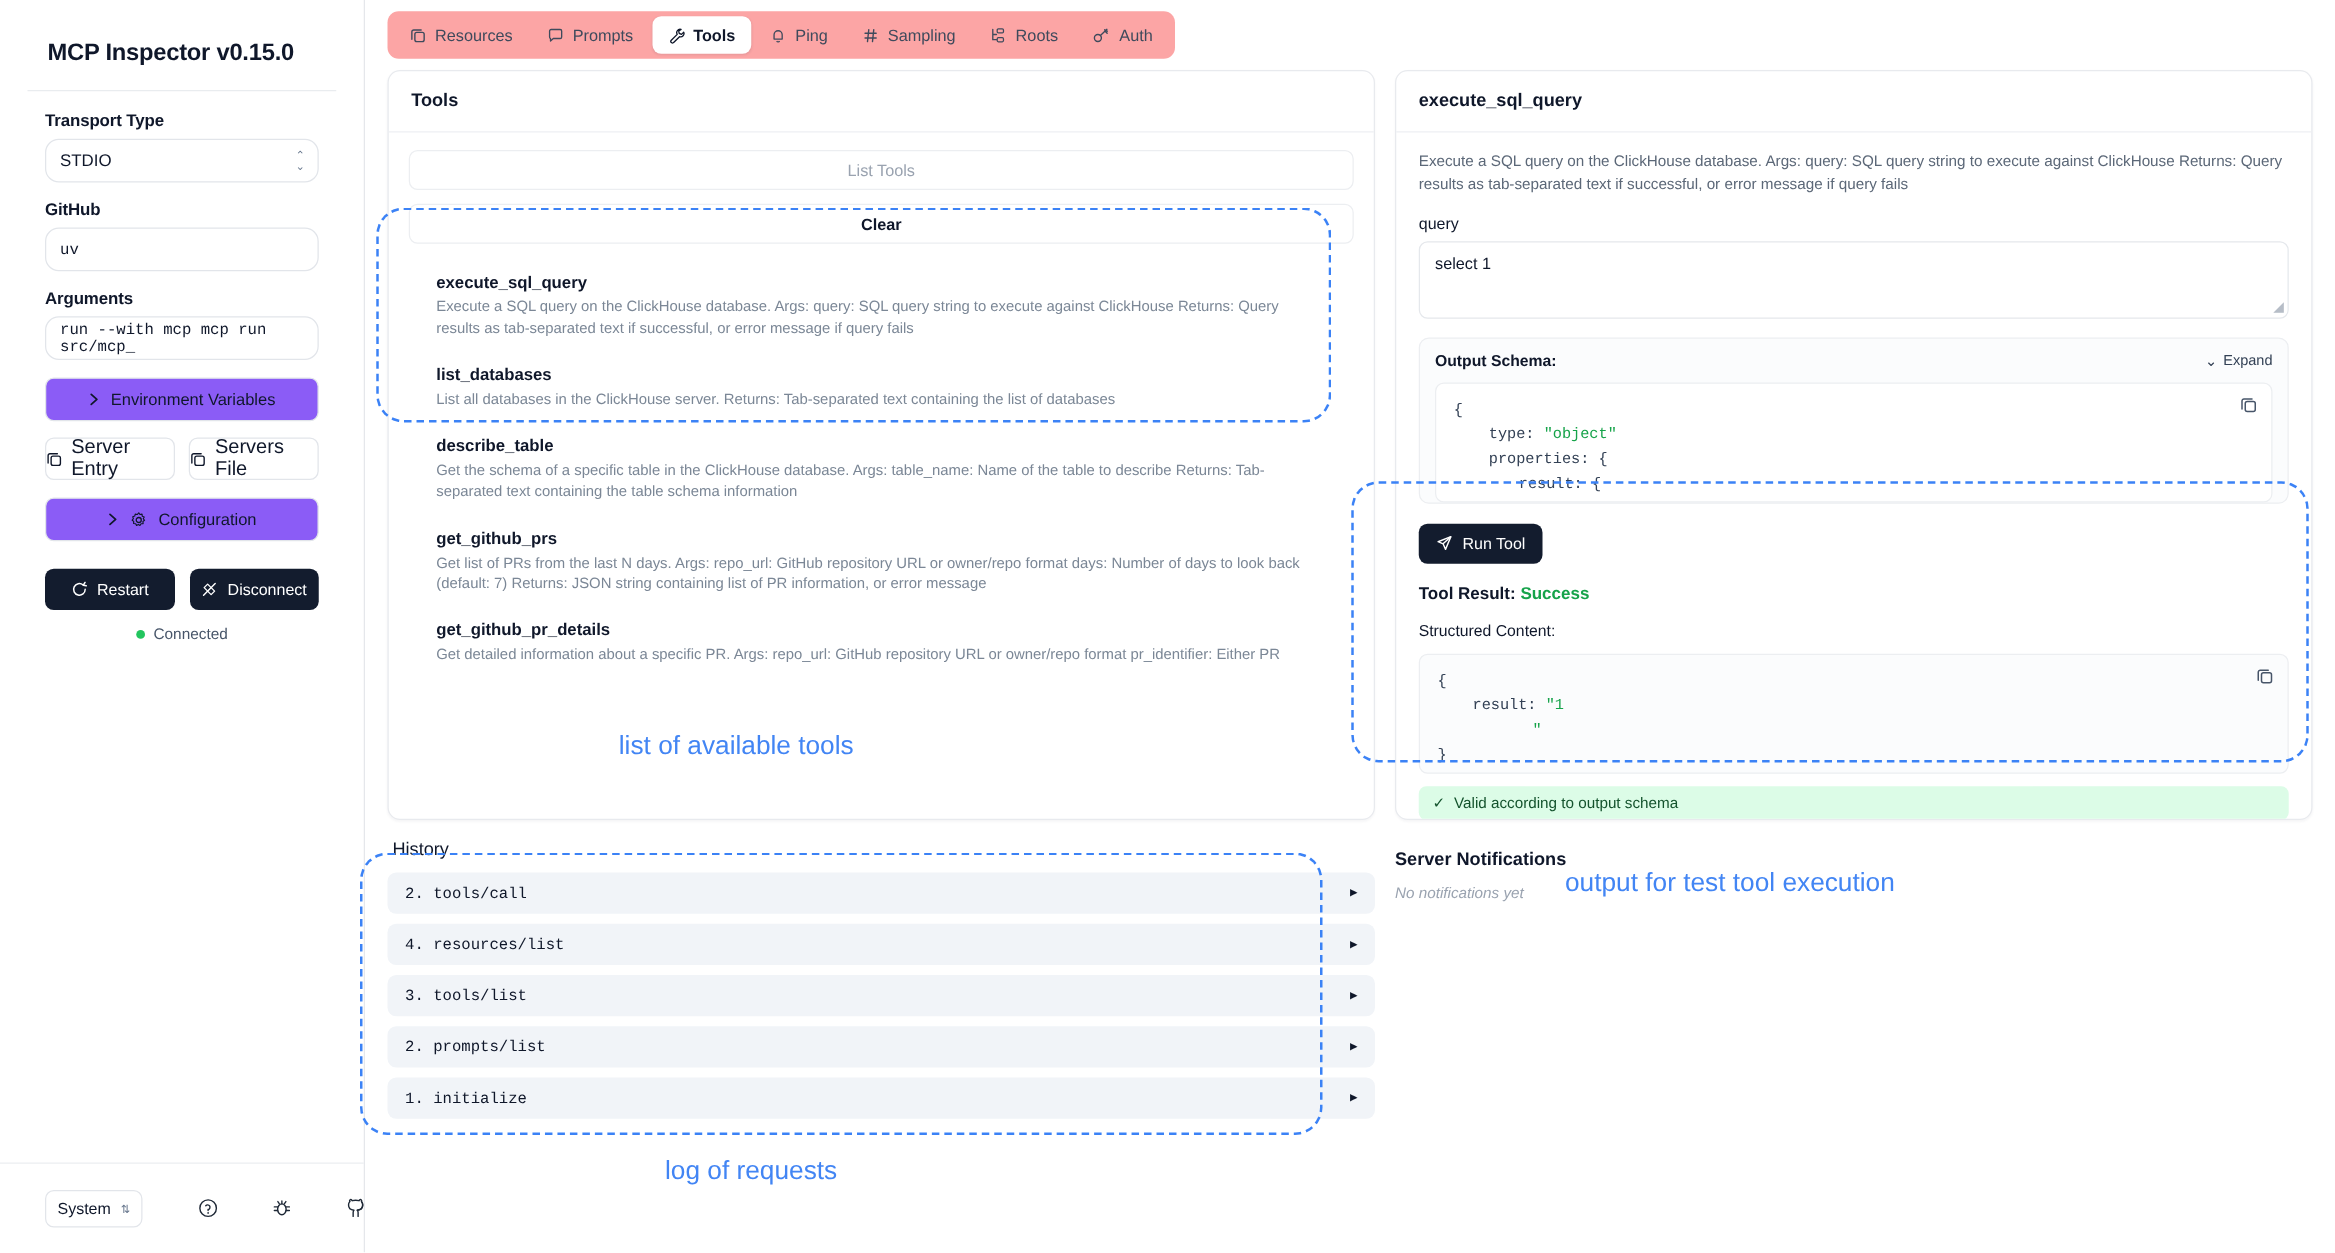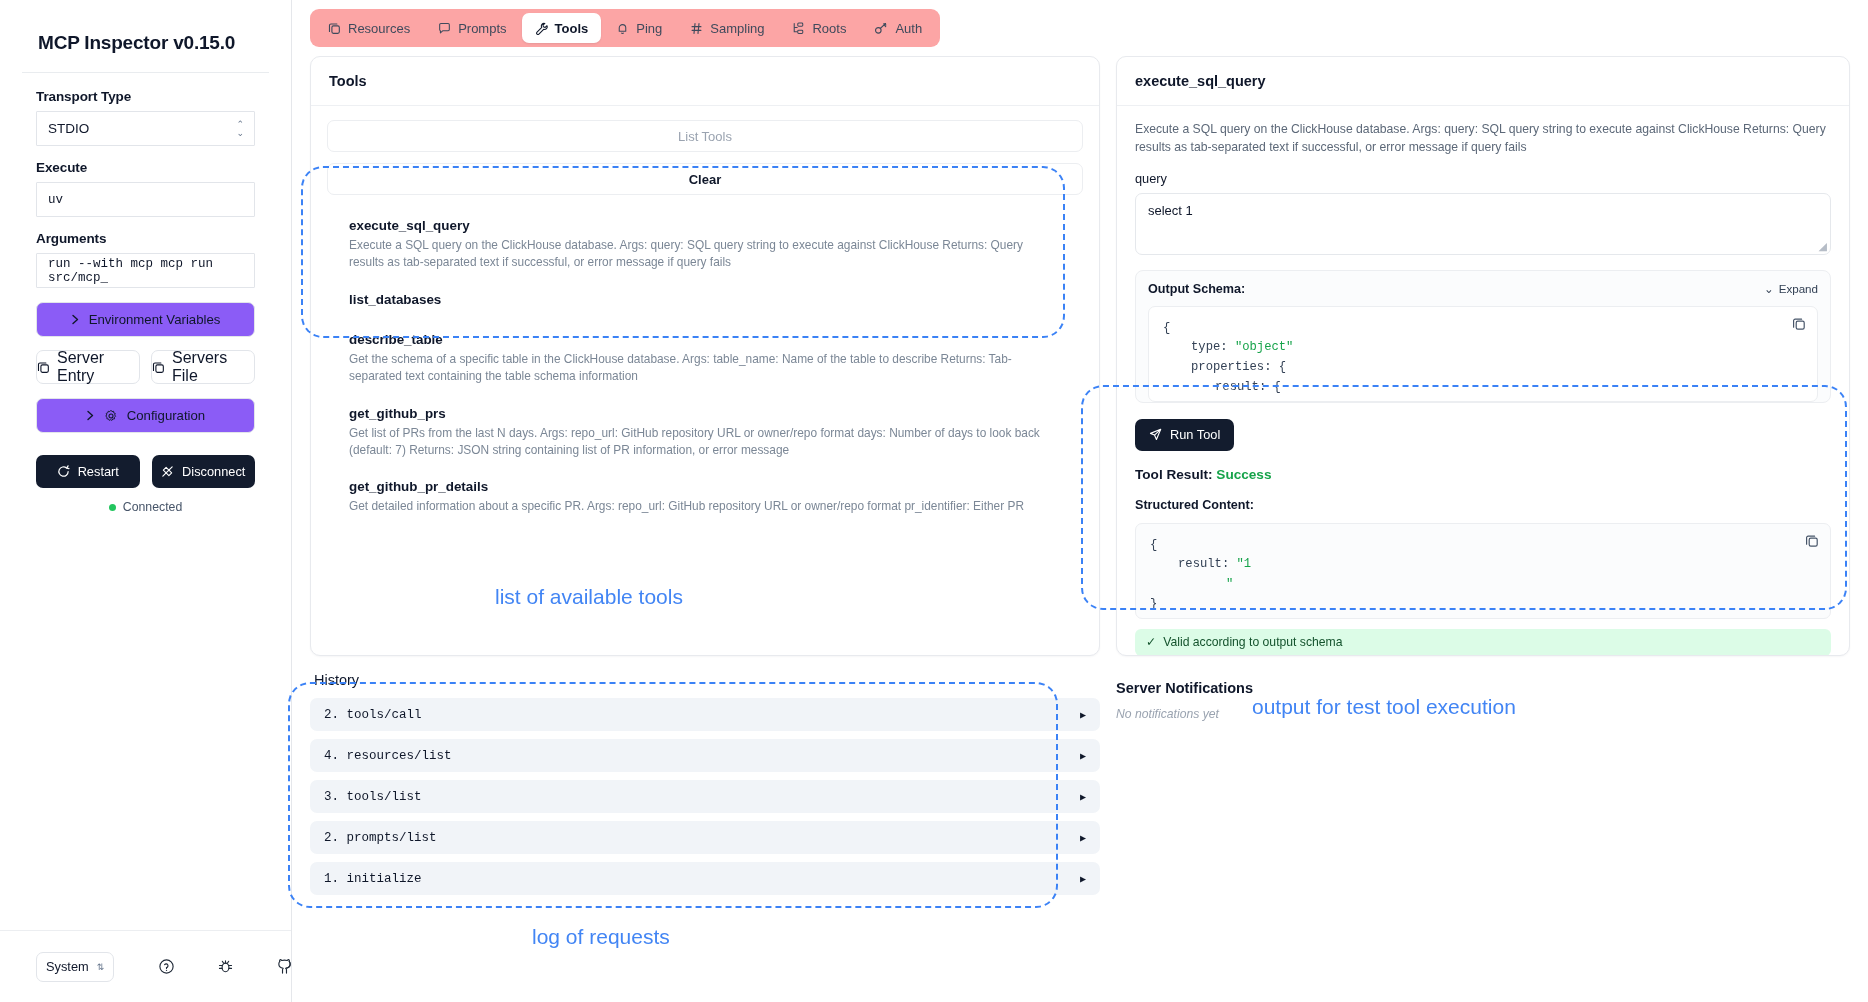--- a/index.html
+++ b/index.html
@@ -26,21 +26,21 @@
     padding: 32px 0 18px 38px; color: #0f172a;
   }
   .sidebar-divider { height: 1px; background: #e9ecef; margin: 0 22px; }
   .sidebar-body { padding: 16px 36px 0 36px; }
   .field-label {
     font-size: 13.5px; font-weight: bold; color: #0f172a;
     margin-bottom: 7px; letter-spacing: -0.1px;
   }
   .field-gap { height: 14px; }
   .select-box, .text-box {
-    height: 35px; border: 1px solid #e2e5ea; border-radius: 1px;
+    height: 35px; border: 1px solid #e2e5ea; border-radius: 11px;
     background: #fff; display: flex; align-items: center;
     padding: 0 11px; font-size: 13.5px; color: #0f172a;
     position: relative;
   }
   .select-box .caret {
     position: absolute; right: 10px; font-size: 9px; color: #64748b;
     line-height: 1; letter-spacing: 0;
   }
   .mono { font-family: "Liberation Mono", "DejaVu Sans Mono", monospace; font-size: 12.5px; }
   .wide-btn {
@@ -163,21 +163,21 @@
   }
   .copy-ico { position: absolute; right: 11px; top: 10px; cursor: pointer; }
   .str { color: #16a34a; }
   .run-btn {
     margin-top: 16px; height: 32px; background: #131c2e; color: #fff;
     border-radius: 7px; display: inline-flex; align-items: center; gap: 8px;
     padding: 0 14px; font-size: 12.8px; cursor: pointer; border: none;
   }
   .result-title { margin-top: 16px; font-size: 13.6px; font-weight: bold; color: #0f172a; }
   .result-title .ok { color: #16a34a; }
-  .sc-label { margin-top: 16px; font-size: 12.6px; font-weight: bold; color: #0f172a; }
+  .sc-label { margin-top: 16px; font-size: 12.6px; font-weight: normal; color: #0f172a; }
   .valid-bar {
     margin-top: 10px; background: #dcfce7; border-radius: 6px; height: 27px;
     display: flex; align-items: center; padding: 0 11px; gap: 7px;
     font-size: 12.2px; color: #14532d;
   }
 
   
   .history-wrap { margin-top: 12px; }
   .history-title { font-size: 14.5px; font-weight: normal; padding: 4px 4px 10px 4px; }
   .hist-row {
@@ -212,21 +212,21 @@
 
     <div class="sidebar-body">
 
       <div class="field-label">Transport Type</div>
       <div class="select-box">
         <span>STDIO</span>
         <span class="caret">⌃<br>⌄</span>
       </div>
 
       <div class="field-gap"></div>
-      <div class="field-label">Execute</div>
+      <div class="field-label">GitHub</div>
       <div class="text-box">
         <span class="mono">uv</span>
       </div>
 
       <div class="field-gap"></div>
       <div class="field-label">Arguments</div>
       <div class="text-box">
         <span class="mono">run --with mcp mcp run src/mcp_</span>
       </div>
 
@@ -420,20 +420,21 @@
               <span>Clear</span>
             </div>
 
             <div class="tools-list">
               <div class="tool-item">
                 <div class="tool-name">execute_sql_query</div>
                 <div class="tool-desc">Execute a SQL query on the ClickHouse database. Args: query: SQL query string to execute against ClickHouse Returns: Query results as tab-separated text if successful, or error message if query fails</div>
               </div>
               <div class="tool-item">
                 <div class="tool-name">list_databases</div>
+                <div class="tool-desc">List all databases in the ClickHouse server. Returns: Tab-separated text containing the list of databases</div>
               </div>
               <div class="tool-item">
                 <div class="tool-name">describe_table</div>
                 <div class="tool-desc">Get the schema of a specific table in the ClickHouse database. Args: table_name: Name of the table to describe Returns: Tab-separated text containing the table schema information</div>
               </div>
               <div class="tool-item">
                 <div class="tool-name">get_github_prs</div>
                 <div class="tool-desc">Get list of PRs from the last N days. Args: repo_url: GitHub repository URL or owner/repo format days: Number of days to look back (default: 7) Returns: JSON string containing list of PR information, or error message</div>
               </div>
               <div class="tool-item">

